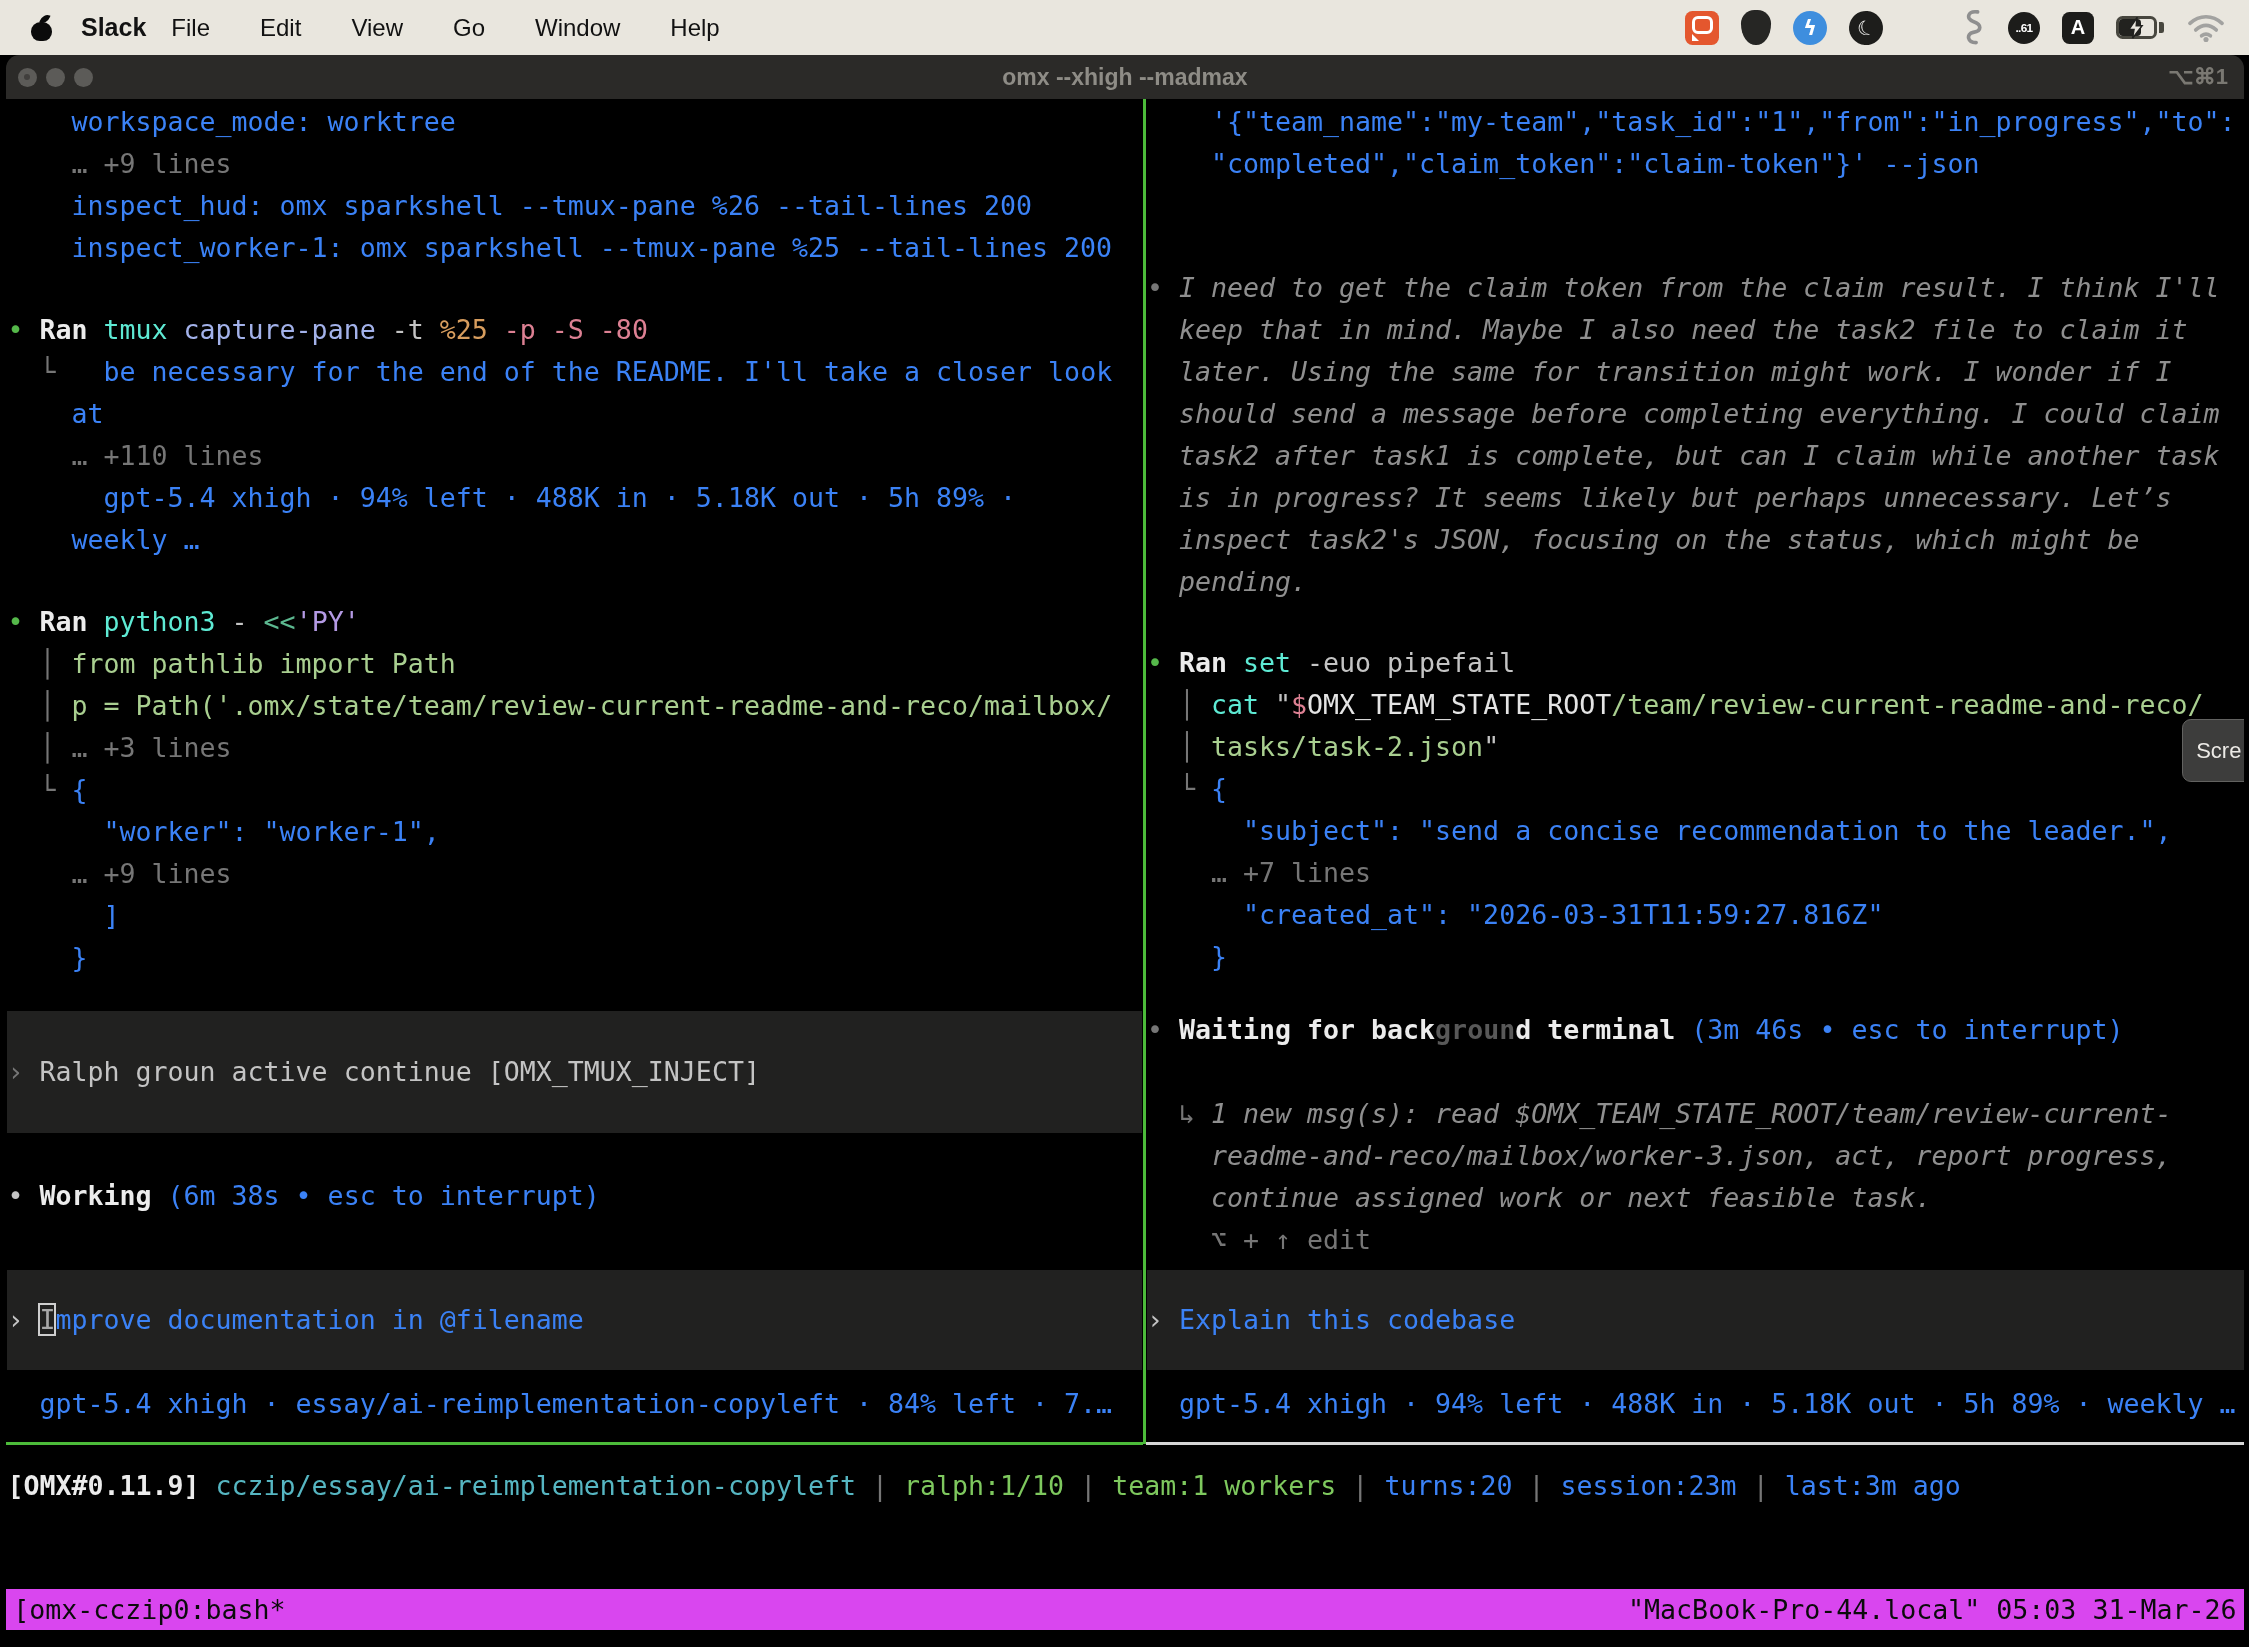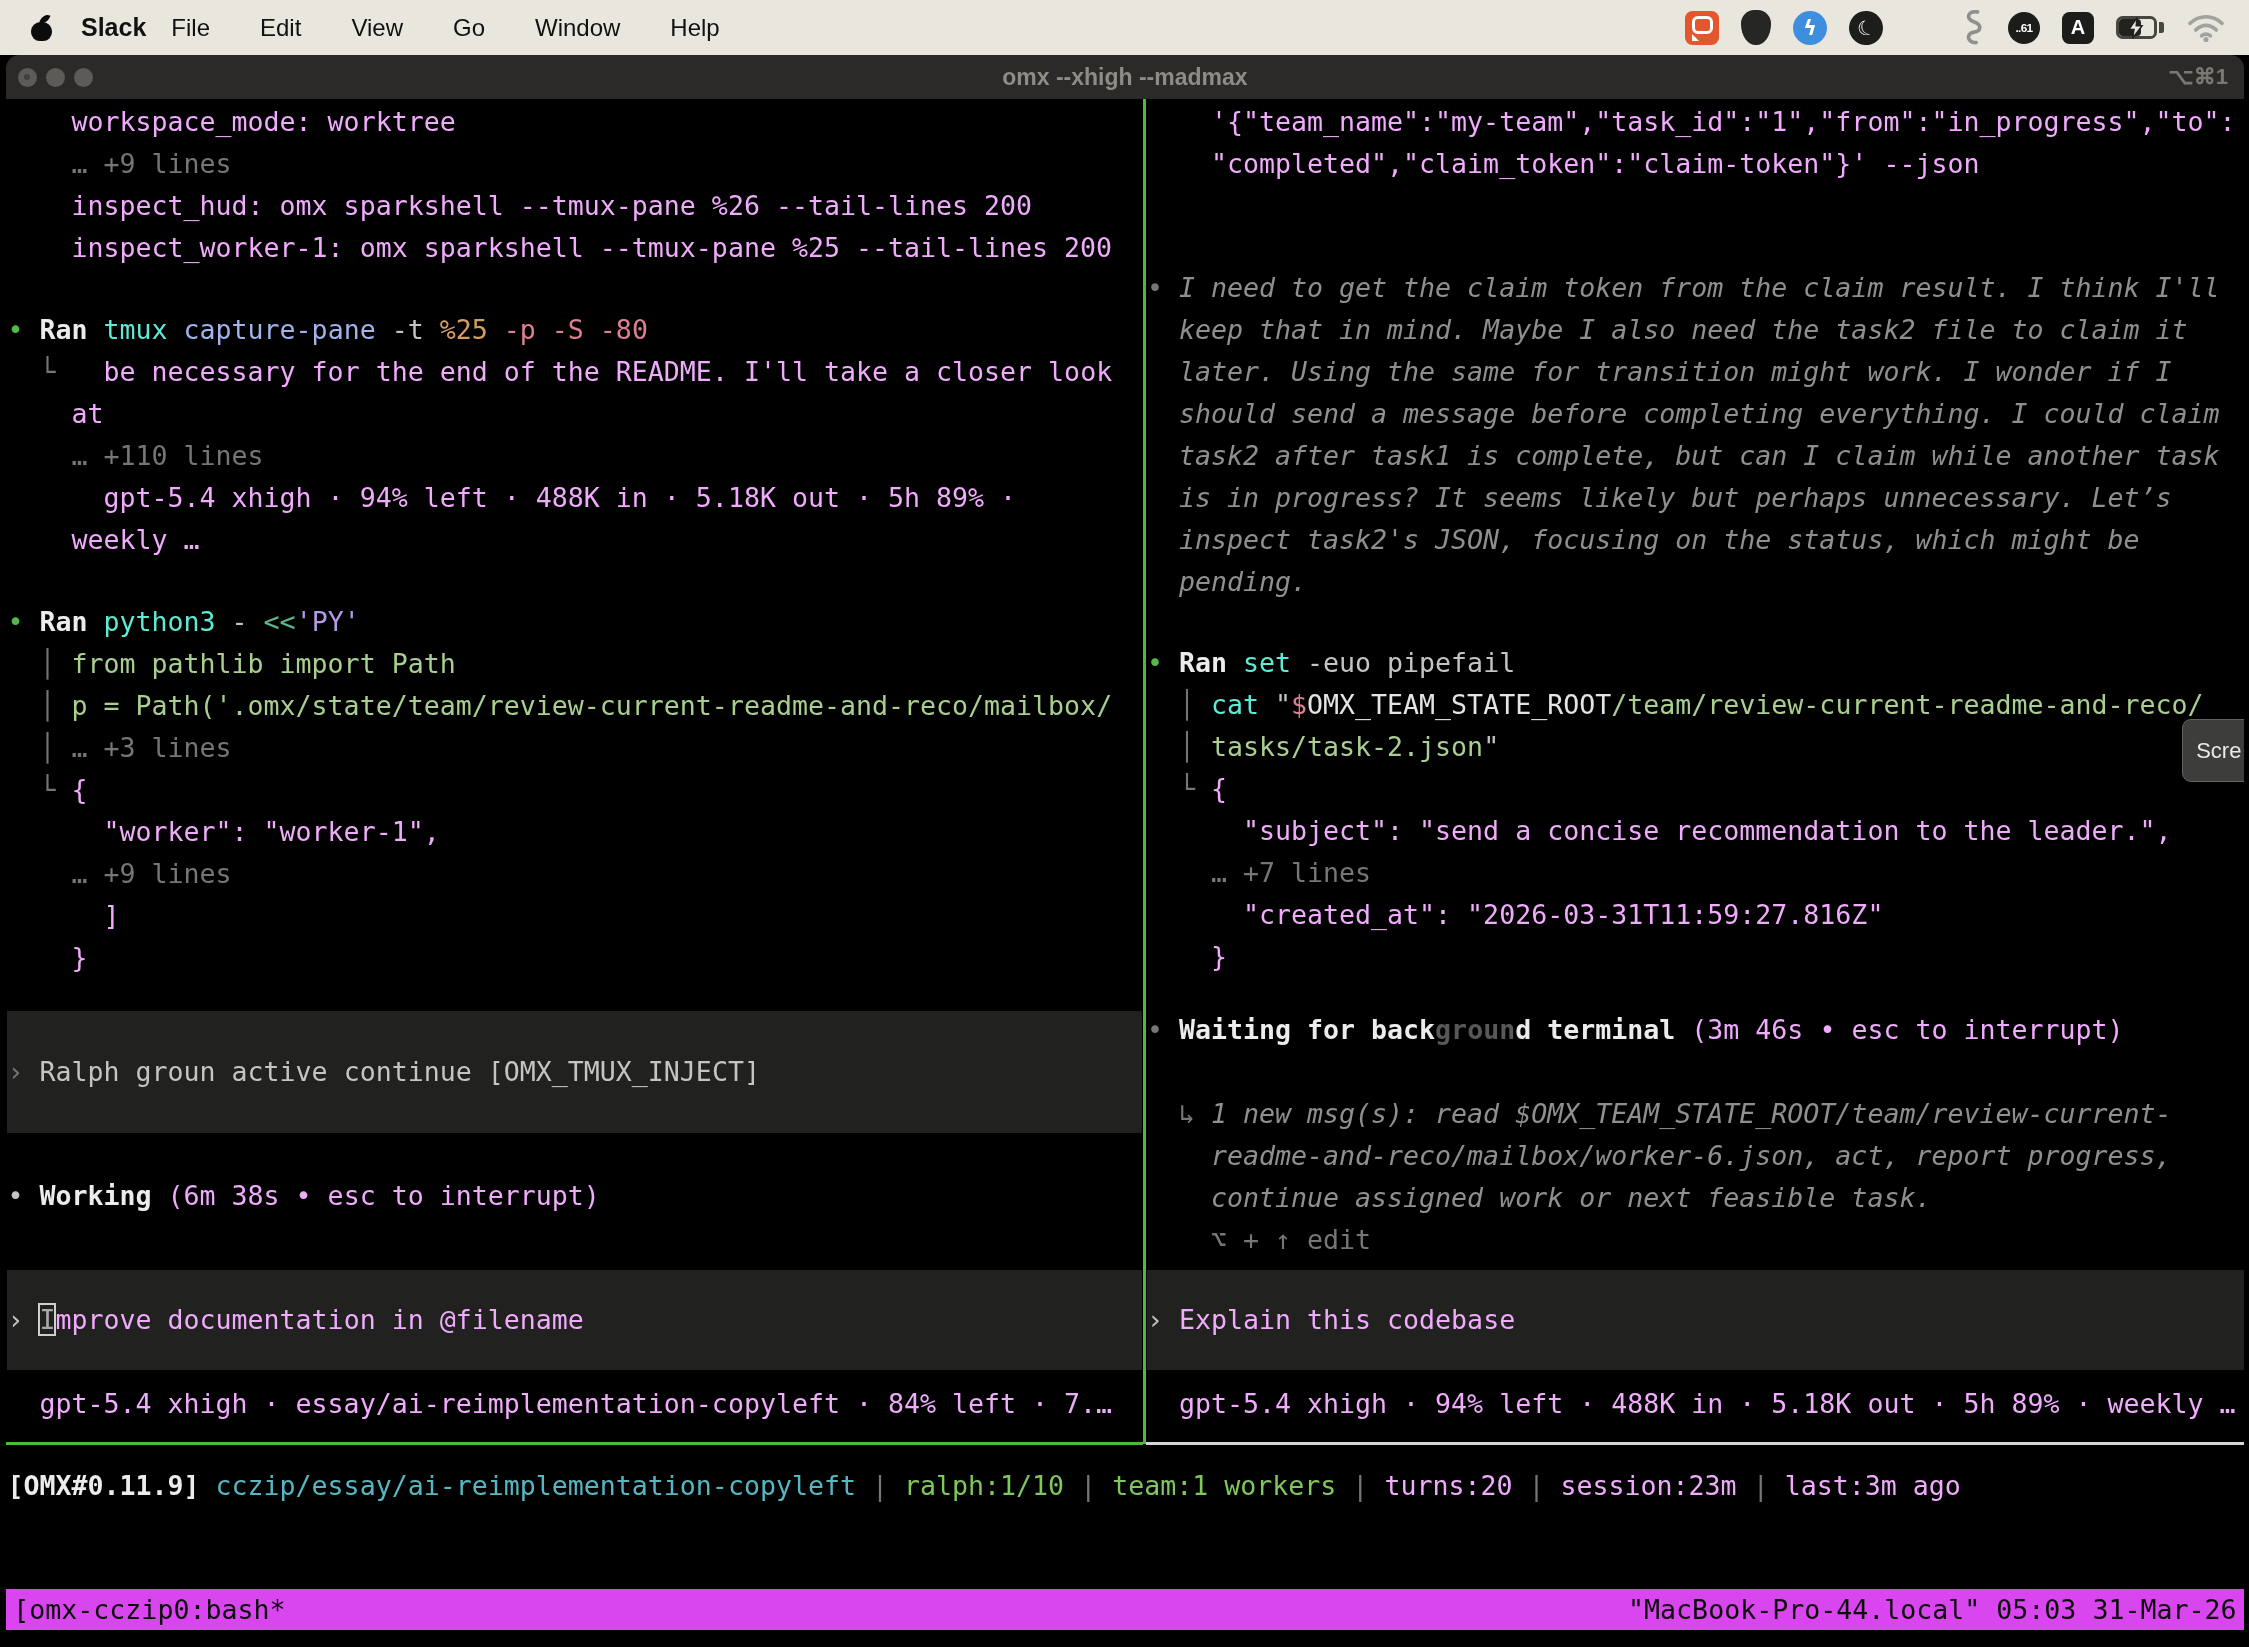--- a/index.html
+++ b/index.html
@@ -61,21 +61,21 @@
   .hborder-r{position:absolute;left:1140px;top:1343px;width:1098px;height:3px;background:#d6d6d6;}
   .hudline{position:absolute;left:1.5px;top:1366px;right:0;}
   .tmuxbar{position:absolute;left:0;top:1490px;width:2238px;height:41px;background:#d946ef;color:#0b0b0b;
     display:flex;align-items:center;justify-content:space-between;font-size:26.6px;}
   .tmuxbar .tx{white-space:pre;padding:0 7.4px;}
   .tooltip{position:absolute;top:620px;right:-11.8px;height:63px;background:#3d3d3c;border:1.5px solid #626260;
     border-radius:8.9px;color:#eceae6;font-family:"Liberation Sans",sans-serif;font-size:22px;
     display:flex;align-items:center;padding:0 13.3px;}
 
   
-  .c-g{color:#f0abfc;} .c-d{color:#767676;} .c-lg{color:#c4c4c4;}
+  .c-g{color:#3b82f6;} .c-d{color:#767676;} .c-lg{color:#c4c4c4;}
   .c-w{color:#e4e4e4;} .c-wb{color:#ececec;font-weight:bold;} .c-db{color:#585858;font-weight:bold;}
   .c-bl{color:#5eead4;} .c-pe{color:#a3b2ea;} .c-or{color:#d79d5e;text-align:center;} .c-pk{color:#dd8093;}
   .c-gr{color:#a9cf90;} .c-te{color:#5cb890;} .c-lv{color:#b49ae4;}
   .c-cy{color:#56b6c2;margin-top:18px;} .c-hg{color:#7ec85e;} .c-gb{color:#55b84a;}
   .c-it{color:#8f8f8f;font-style:italic;}
   .c-cur{color:#a8a8a8;outline:2.2px solid #cfcfcf;outline-offset:-1.5px;}
 </style>
 </head>
 <body>
 
@@ -227,21 +227,21 @@
           <div class="t-line"><span class="c-g">      "subject": "send a concise recommendation to the leader.",</span></div>
           <div class="t-line"><span class="c-d">    … +7 lines</span></div>
           <div class="t-line"><span class="c-g">      "created_at": "2026-03-31T11:59:27.816Z"</span></div>
           <div class="t-line"><span class="c-g">    }</span></div>
         </div>
       <div class="block" style="top:910px">
           <div class="t-line"><span class="c-d">• </span><span class="c-wb">Waiting for back</span><span class="c-db">groun</span><span class="c-wb">d terminal </span><span class="c-g">(3m 46s • esc to interrupt)</span></div>
         </div>
       <div class="block" style="top:994px">
           <div class="t-line"><span class="c-d">  ↳ </span><span class="c-it">1 new msg(s): read $OMX_TEAM_STATE_ROOT/team/review-current-</span></div>
-          <div class="t-line"><span class="c-it">    readme-and-reco/mailbox/worker-6.json, act, report progress,</span></div>
+          <div class="t-line"><span class="c-it">    readme-and-reco/mailbox/worker-3.json, act, report progress,</span></div>
           <div class="t-line"><span class="c-it">    continue assigned work or next feasible task.</span></div>
           <div class="t-line"><span class="c-d">    ⌥ + ↑ edit</span></div>
         </div>
       <div class="band" style="left:0;top:1171px;width:1097px;height:100px">
         <div>
             <div class="t-line"><span class="c-lg">› </span><span class="c-g">Explain this codebase</span></div>
           </div>
       </div>
       <div class="block" style="top:1284px">
           <div class="t-line"><span class="c-g">  gpt-5.4 xhigh · 94% left · 488K in · 5.18K out · 5h 89% · weekly …</span></div>

